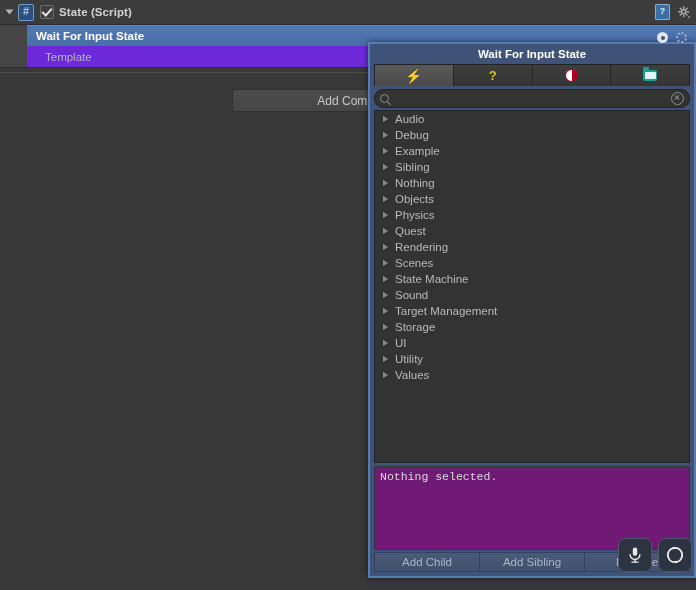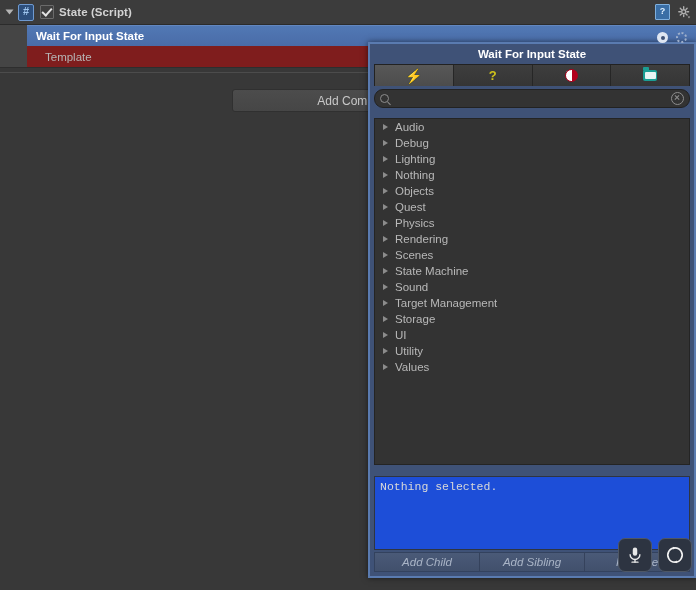--- a/index.html
+++ b/index.html
@@ -132,21 +132,21 @@
     font-size: 11.5px;
     color: #ffffff;
     border-top: 1px solid #6287c0;
   }
 
   
   .prop-row {
     height: 21px;
     display: flex;
     align-items: stretch;
-    background: #7f1d1d;
+    background: #6d28d9;
     border-bottom: 1px solid #2e2e2e;
     text-align: center;
   }
   .prop-row .gutter { width: 27px; background: #454545; }
   .prop-row .plabel {
     width: 100px;
     display: flex; align-items: center;
     padding-left: 18px;
     color: #b6b6b6;
     font-size: 11.5px;
@@ -321,21 +321,21 @@
   .clear-x::before, .clear-x::after {
     content:""; position:absolute; left:1.5px; top:3.8px;
     width: 6px; height: 1.2px; background:#8d8d8d;
   }
   .clear-x::before { transform: rotate(45deg); }
   .clear-x::after  { transform: rotate(-45deg); }
 
   
   .treewrap {
     flex: 1;
-    margin: 8px 4px;
+    margin: 0 4px;
     background: #333333;
     border: 1px solid #242424;
     overflow: auto;
     box-sizing: border-box;
   }
   .tree-item {
     height: 16px;
     display: flex; align-items: center;
     padding-left: 8px;
     color: #b8b8b8;
@@ -345,23 +345,23 @@
     width: 0; height: 0;
     border-left: 5px solid #8c8c8c;
     border-top: 3.5px solid transparent;
     border-bottom: 3.5px solid transparent;
     margin-right: 7px;
     flex: none;
   }
 
   
   .infopanel {
-    height: 74px;
+    height: 84px;
     margin: 3px 4px 0 4px;
-    background: #1d4ed8;
+    background: #701a75;
     border: 1px solid #2f3541;
     color: #d8d8d8;
     font-size: 11.5px;
     padding: 3px 5px;
     box-sizing: border-box;
     flex: none;
     font-family: "Liberation Mono", monospace;
   }
 
   
@@ -374,21 +374,20 @@
     flex: none;
   }
   .btnbar .bbtn {
     flex: 1;
     display: flex; align-items: center; justify-content: center;
     background: linear-gradient(to bottom,#4a5a78,#41506c);
     border-right: 1px solid #35425c;
     color: #a9b4c6;
     font-size: 11.5px;
     box-sizing: border-box;
-    font-style: italic;
   }
   .btnbar .bbtn:last-child { border-right: none; }
 
   
   .float-btns {
     position: absolute;
     right: 4px; bottom: 18px;
     display: flex; gap: 6px;
     z-index: 50;
   }
@@ -482,37 +481,41 @@
     <div class="tree-item">
       <span class="tri"></span>
       <span>Audio</span>
     </div>
     <div class="tree-item">
       <span class="tri"></span>
       <span>Debug</span>
     </div>
     <div class="tree-item">
       <span class="tri"></span>
-      <span>Lighting</span>
+      <span>Example</span>
+    </div>
+    <div class="tree-item">
+      <span class="tri"></span>
+      <span>Sibling</span>
     </div>
     <div class="tree-item">
       <span class="tri"></span>
       <span>Nothing</span>
     </div>
     <div class="tree-item">
       <span class="tri"></span>
       <span>Objects</span>
     </div>
     <div class="tree-item">
       <span class="tri"></span>
+      <span>Physics</span>
+    </div>
+    <div class="tree-item">
+      <span class="tri"></span>
       <span>Quest</span>
-    </div>
-    <div class="tree-item">
-      <span class="tri"></span>
-      <span>Physics</span>
     </div>
     <div class="tree-item">
       <span class="tri"></span>
       <span>Rendering</span>
     </div>
     <div class="tree-item">
       <span class="tri"></span>
       <span>Scenes</span>
     </div>
     <div class="tree-item">

